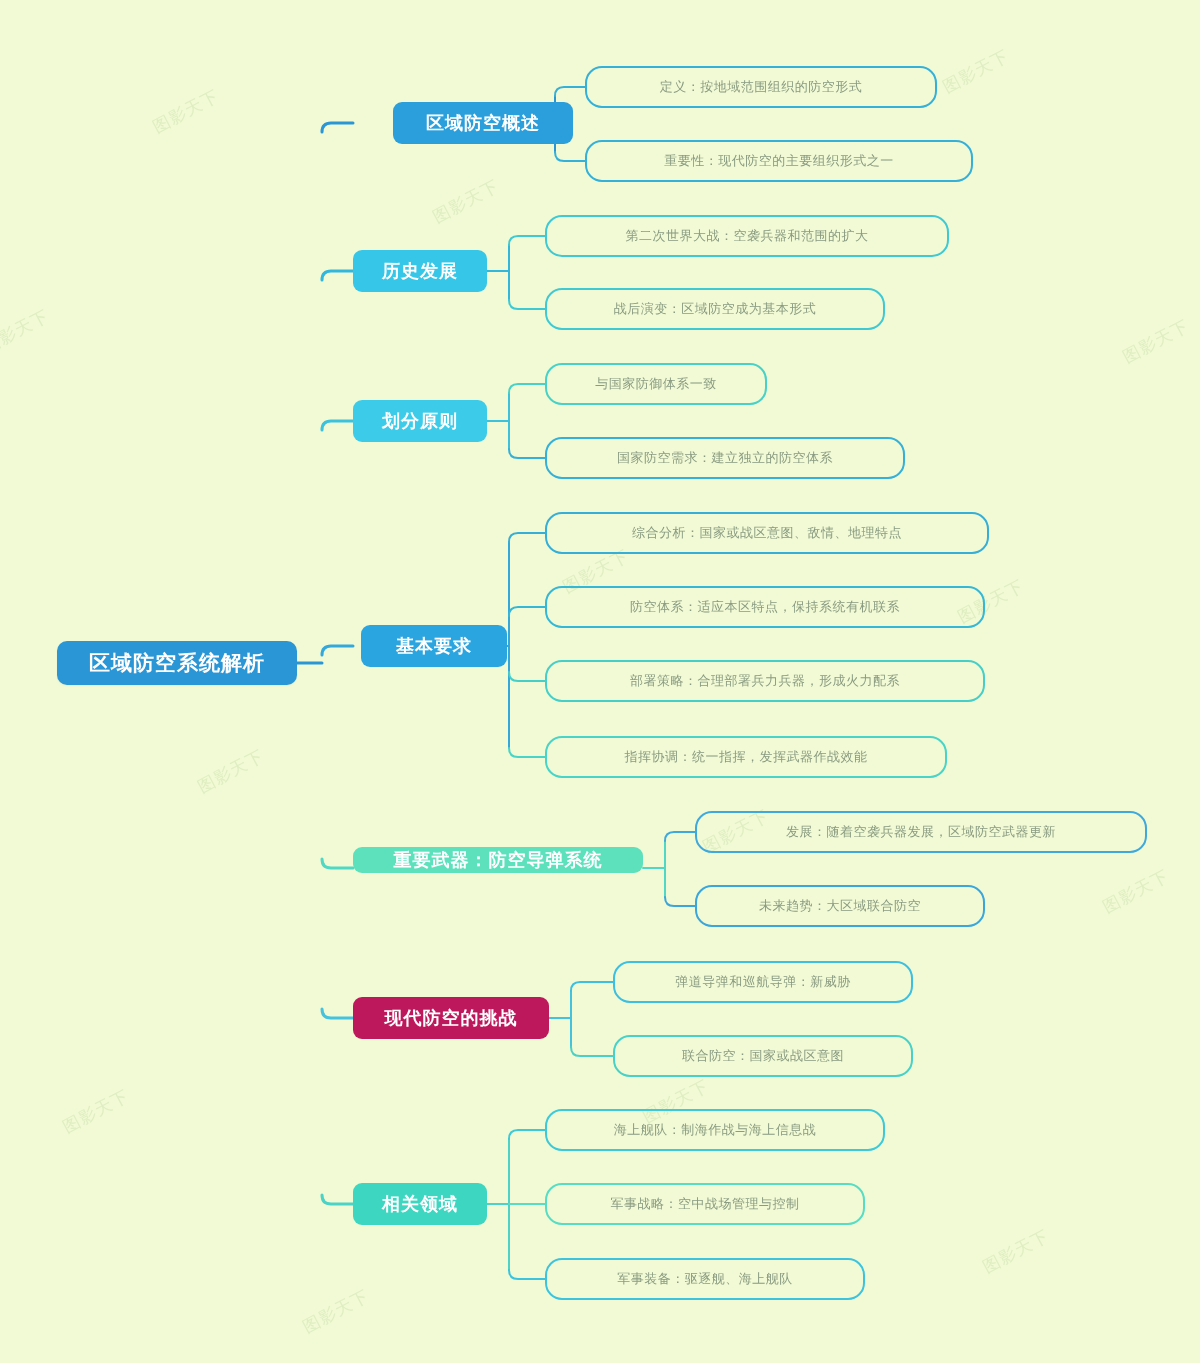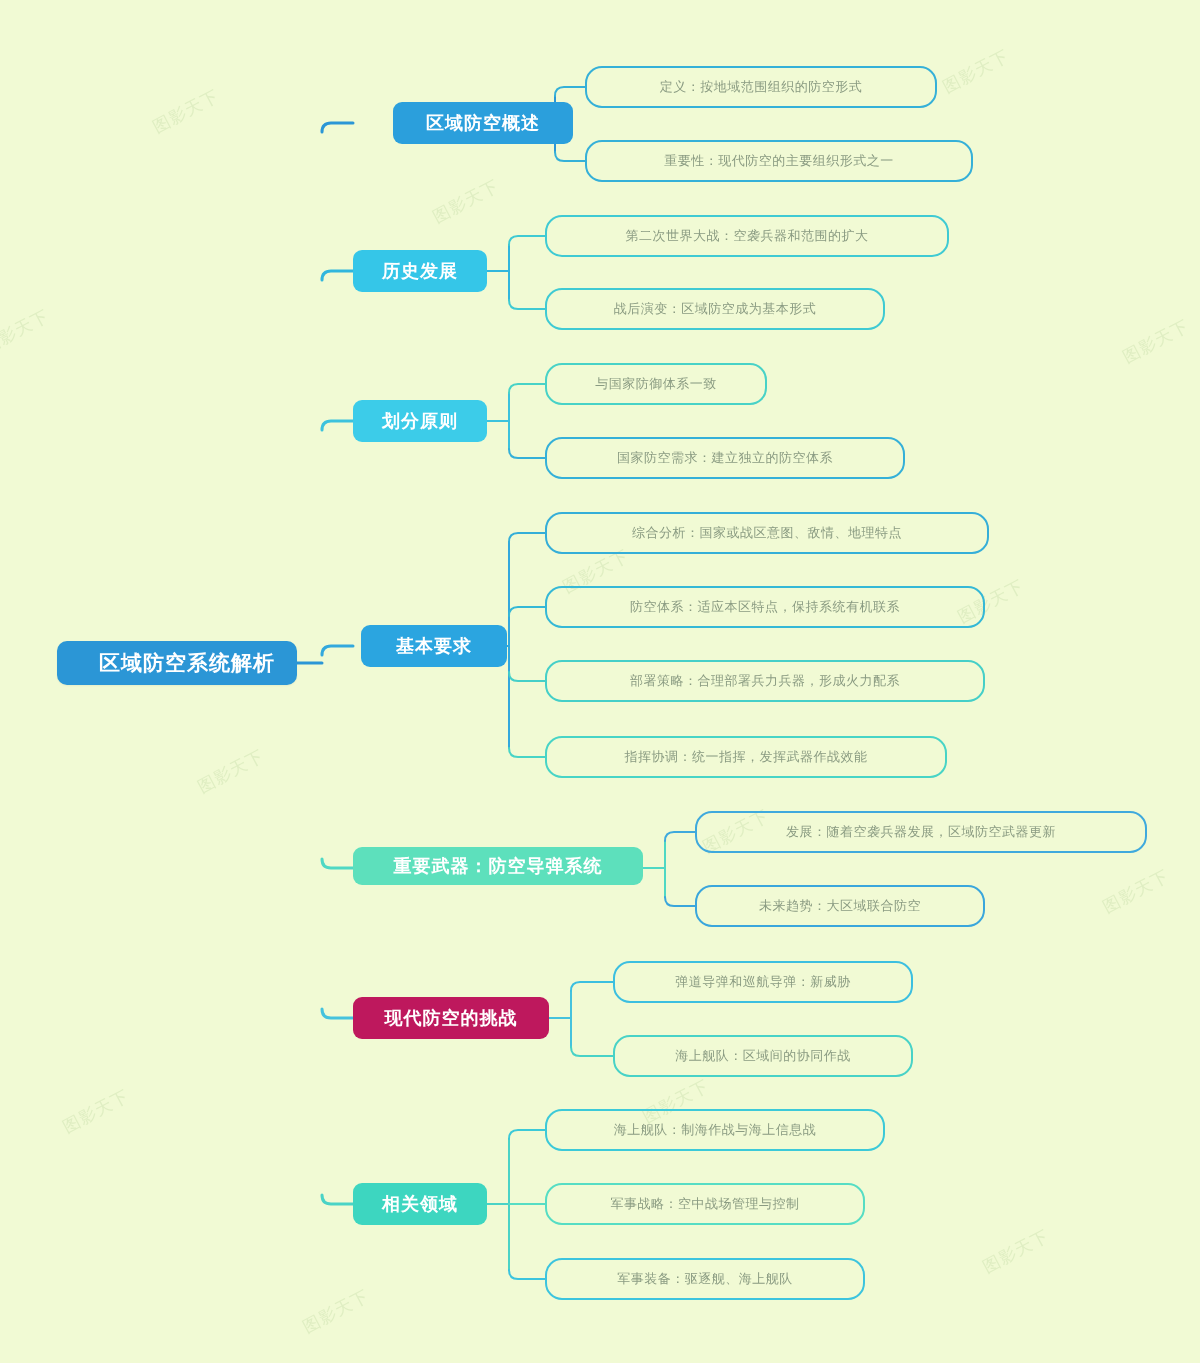--- a/index.html
+++ b/index.html
@@ -157,21 +157,21 @@
       <path d="M 571 1047 Q 571 1056 580 1056 H 613" fill="none" stroke="#48d2c7" stroke-width="2" stroke-linecap="round" stroke-linejoin="round"></path>
       <path d="M 322 1195 Q 322 1204 331 1204 H 353" fill="none" stroke="#4ad3c6" stroke-width="3" stroke-linecap="round" stroke-linejoin="round"></path>
       <path d="M 487 1204 H 509" fill="none" stroke="#4ad3c6" stroke-width="2" stroke-linecap="round" stroke-linejoin="round"></path>
       <path d="M 509 1139 V 1270" fill="none" stroke="#4ad3c6" stroke-width="2" stroke-linecap="round" stroke-linejoin="round"></path>
       <path d="M 509 1139 Q 509 1130 518 1130 H 545" fill="none" stroke="#3cc9d8" stroke-width="2" stroke-linecap="round" stroke-linejoin="round"></path>
       <path d="M 509 1204 H 545" fill="none" stroke="#56ddc4" stroke-width="2" stroke-linecap="round" stroke-linejoin="round"></path>
       <path d="M 509 1270 Q 509 1279 518 1279 H 545" fill="none" stroke="#3cc4de" stroke-width="2" stroke-linecap="round" stroke-linejoin="round"></path>
     </svg>
 
   <div id="nodes-layer">
-      <div class="node root-node" style="left: 57px; top: 641px; width: 240px; height: 44px; background: rgb(43, 150, 214); justify-content: flex-end;">
+      <div class="node root-node" style="left: 57px; top: 641px; width: 240px; height: 44px; background: rgb(43, 150, 214);">
         <span>区域防空系统解析</span>
       </div>
       <div class="node branch-node" style="left: 353px; top: 102px; width: 180px; height: 42px; background: rgb(43, 159, 220); margin-left: 40px;">
         <span>区域防空概述</span>
       </div>
       <div class="node leaf-node" style="left: 585px; top: 66px; width: 352px; height: 42px; border-color: rgb(53, 176, 216);">
         <span>定义：按地域范围组织的防空形式</span>
       </div>
       <div class="node leaf-node" style="left: 585px; top: 140px; width: 388px; height: 42px; border-color: rgb(53, 176, 216);">
         <span>重要性：现代防空的主要组织形式之一</span>
@@ -202,37 +202,37 @@
       </div>
       <div class="node leaf-node" style="left: 545px; top: 586px; width: 440px; height: 42px; border-color: rgb(53, 184, 214);">
         <span>防空体系：适应本区特点，保持系统有机联系</span>
       </div>
       <div class="node leaf-node" style="left: 545px; top: 660px; width: 440px; height: 42px; border-color: rgb(69, 207, 200);">
         <span>部署策略：合理部署兵力兵器，形成火力配系</span>
       </div>
       <div class="node leaf-node" style="left: 545px; top: 736px; width: 402px; height: 42px; border-color: rgb(72, 212, 198);">
         <span>指挥协调：统一指挥，发挥武器作战效能</span>
       </div>
-      <div class="node branch-node" style="left: 353px; top: 847px; width: 290px; height: 38px; background: rgb(93, 224, 188);">
+      <div class="node branch-node" style="left: 353px; top: 847px; width: 290px; height: 26px; background: rgb(93, 224, 188);">
         <span>重要武器：防空导弹系统</span>
       </div>
       <div class="node leaf-node" style="left: 695px; top: 811px; width: 452px; height: 42px; border-color: rgb(63, 169, 221);">
         <span>发展：随着空袭兵器发展，区域防空武器更新</span>
       </div>
       <div class="node leaf-node" style="left: 695px; top: 885px; width: 290px; height: 42px; border-color: rgb(58, 166, 220);">
         <span>未来趋势：大区域联合防空</span>
       </div>
       <div class="node branch-node" style="left: 353px; top: 997px; width: 196px; height: 42px; background: #be185d;">
         <span>现代防空的挑战</span>
       </div>
       <div class="node leaf-node" style="left: 613px; top: 961px; width: 300px; height: 42px; border-color: rgb(60, 191, 224);">
         <span>弹道导弹和巡航导弹：新威胁</span>
       </div>
       <div class="node leaf-node" style="left: 613px; top: 1035px; width: 300px; height: 42px; border-color: rgb(72, 210, 199);">
-        <span>海上舰队：区域间的协同作战</span>
+        <span>联合防空：国家或战区意图</span>
       </div>
       <div class="node branch-node" style="left: 353px; top: 1183px; width: 134px; height: 42px; background: rgb(61, 214, 192);">
         <span>相关领域</span>
       </div>
       <div class="node leaf-node" style="left: 545px; top: 1109px; width: 340px; height: 42px; border-color: rgb(60, 201, 216);">
         <span>海上舰队：制海作战与海上信息战</span>
       </div>
       <div class="node leaf-node" style="left: 545px; top: 1183px; width: 320px; height: 42px; border-color: rgb(86, 221, 196);">
         <span>军事战略：空中战场管理与控制</span>
       </div>

